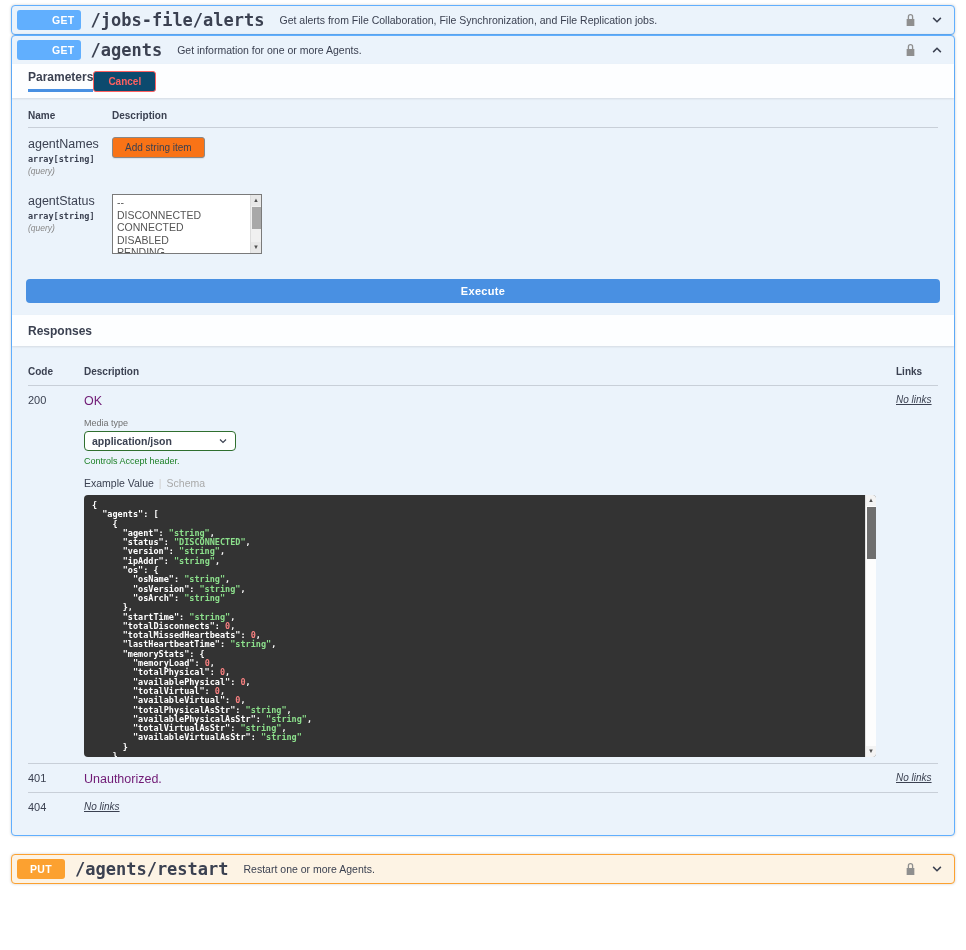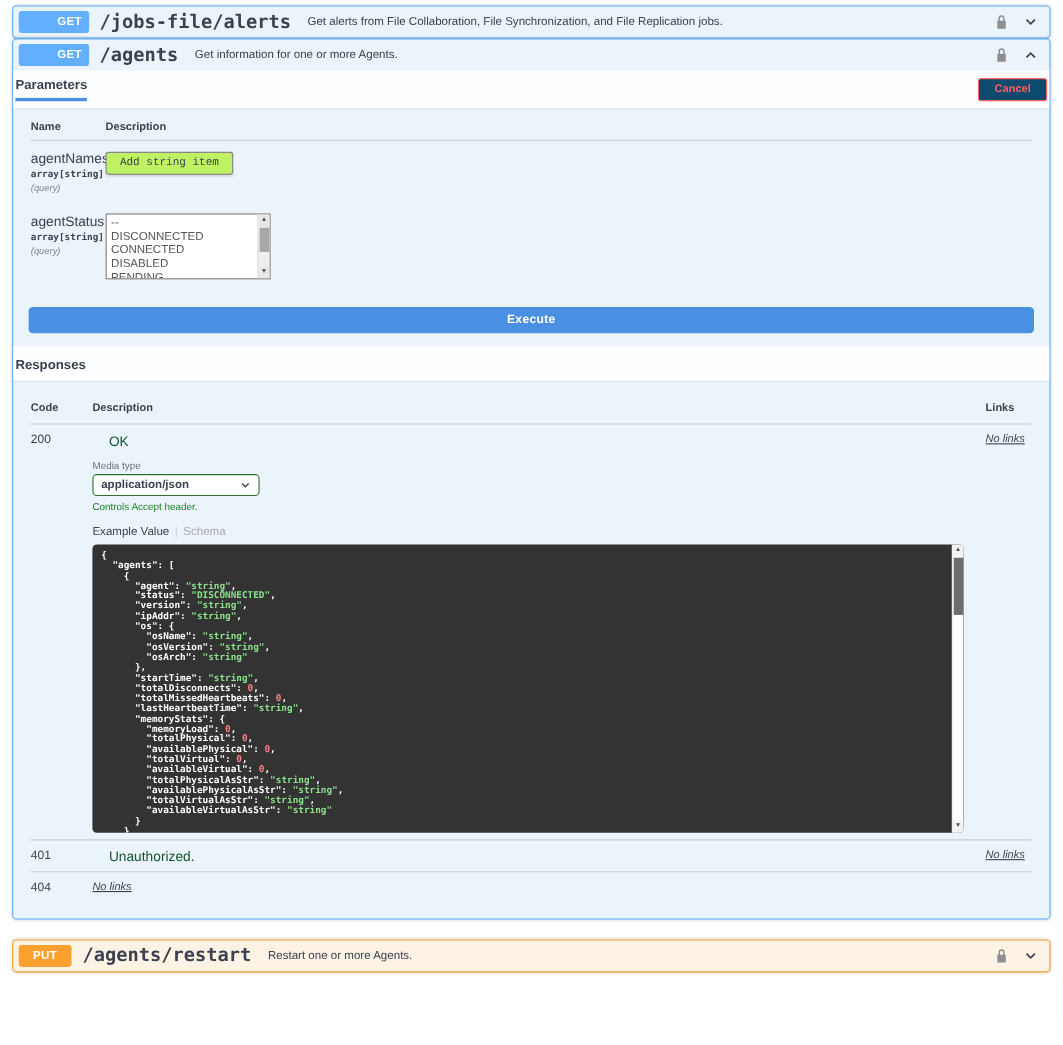--- a/index.html
+++ b/index.html
@@ -22,42 +22,42 @@
   .icon-btn { display:flex; align-items:center; cursor:pointer; background:none; border:none; padding:0; }
 
   
   .tag-header { display:flex; align-items:center; margin:16px 0 10px; padding:6px 5px 10px;
                 border-bottom:1px solid rgba(59,65,81,.15); cursor:pointer; }
   .tag-title { font-size:21px; font-weight:bold; color:#3b4151; }
   .tag-sub { font-size:10.5px; color:#606060; margin-left:13px; padding-top:4px; }
   .tag-header .op-right { gap:0; }
 
   
-  .section-header { display:flex; align-items:center; justify-content:space-between;
-                    background:rgba(255,255,255,.9); padding:6px 2px; min-height:31px;
+  .section-header { display:flex; align-items:center; 
+                    background:rgba(255,255,255,.9); padding:6px 16px; min-height:31px;
                     box-shadow:0 1px 2px rgba(0,0,0,.1); }
   .section-title { font-size:12px; font-weight:bold; color:#3b4151; }
   .tab-underline { display:inline-block; padding-bottom:5px; border-bottom:3px solid var(--execute,#4990e2); }
   .cancel-btn { background:#0c4a6e; border:1px solid var(--cancel,#ff6060); color:var(--cancel,#ff6060);
                 font-weight:bold; font-size:10px; padding:4px 14px; border-radius:3px; cursor:pointer;
                 font-family:"Liberation Sans",sans-serif; }
 
   
   .params-body { padding:12px 16px 4px; }
   .tbl-head { display:flex; font-size:10px; font-weight:bold; color:#3b4151;
               padding-bottom:6px; border-bottom:1px solid rgba(59,65,81,.2); }
-  .col-name { width:68px; flex:none; }
+  .col-name { width:84px; flex:none; }
   .col-desc { flex:1; }
   .param-row { display:flex; padding:9px 0; }
   .p-name { font-size:12.5px; color:#3b4151; }
   .p-type { font-family:"DejaVu Sans Mono", monospace; font-weight:bold; font-size:8.5px; margin-top:3px; }
   .p-in   { font-size:8.5px; font-style:italic; color:#888; margin-top:2px; }
-  .add-item-btn { background:#bef264; border:1px solid #888; border-radius:3px; font-size:10px; color:#3b4151;
+  .add-item-btn { background:#f97316; border:1px solid #888; border-radius:3px; font-size:10px; color:#3b4151;
                   padding:4px 12px; cursor:pointer; box-shadow:0 1px 1px rgba(0,0,0,.08);
-                  font-family:Liberation Mono, monospace; }
+                  font-family:Liberation Sans, sans-serif; }
   .listbox { position:relative; width:150px; height:60px; background:#fff; border:1px solid #7a7a7a;
              overflow:hidden; }
   .lb-options { padding:1px 0; }
   .lb-option { font-size:10.5px; color:#555; line-height:12.5px; padding:0 4px; white-space:nowrap; cursor:pointer; }
   .lb-scroll { position:absolute; top:0; right:0; bottom:0; width:11px; background:#f0f0f0; border-left:1px solid #dcdcdc; }
   .sb-arrow { height:11px; font-size:6px; color:#505050; text-align:center; line-height:11px; background:#e8e8e8; cursor:pointer; }
   .sb-arrow.down { position:absolute; bottom:0; left:0; right:0; }
   .lb-thumb { position:absolute; top:12px; left:1px; width:9px; height:22px; background:#a8a8a8; cursor:pointer; }
 
   
@@ -68,21 +68,21 @@
 
   
   .responses-body { padding:12px 16px 16px; }
   .resp-head { display:flex; font-size:10px; font-weight:bold; color:#3b4151;
                padding:8px 0 8px; border-bottom:1px solid rgba(59,65,81,.2); }
   .col-code { width:56px; flex:none; }
   .col-links { width:42px; flex:none; }
   .resp-row { display:flex; padding:8px 0 6px; }
   .resp-row + .resp-row { border-top:1px solid rgba(59,65,81,.2); }
   .r-code { font-size:11px; }
-  .r-desc-main { font-size:12.5px; color:#14532d;margin-left:15px; }
+  .r-desc-main { font-size:12.5px; color:#701a75; }
   .r-links { font-size:10px; font-style:italic; color:#3b4151;text-decoration:underline; }
 
   .media-label { font-size:9px; color:#707070; margin-top:10px; }
   .media-select { display:flex; align-items:center; justify-content:space-between; width:152px; height:20px;
                   margin-top:3px; background:#fff; border:1px solid #2f6f2f; border-radius:4px;
                   padding:0 7px; cursor:pointer; }
   .media-select span { font-size:10.5px; font-weight:bold; color:#3b4151; }
   .accept-note { font-size:9px; color:#1d8127; margin-top:5px; }
   .example-tabs { margin-top:11px; font-size:10.5px; }
   .tab-example { color:#3b4151; cursor:pointer; }

